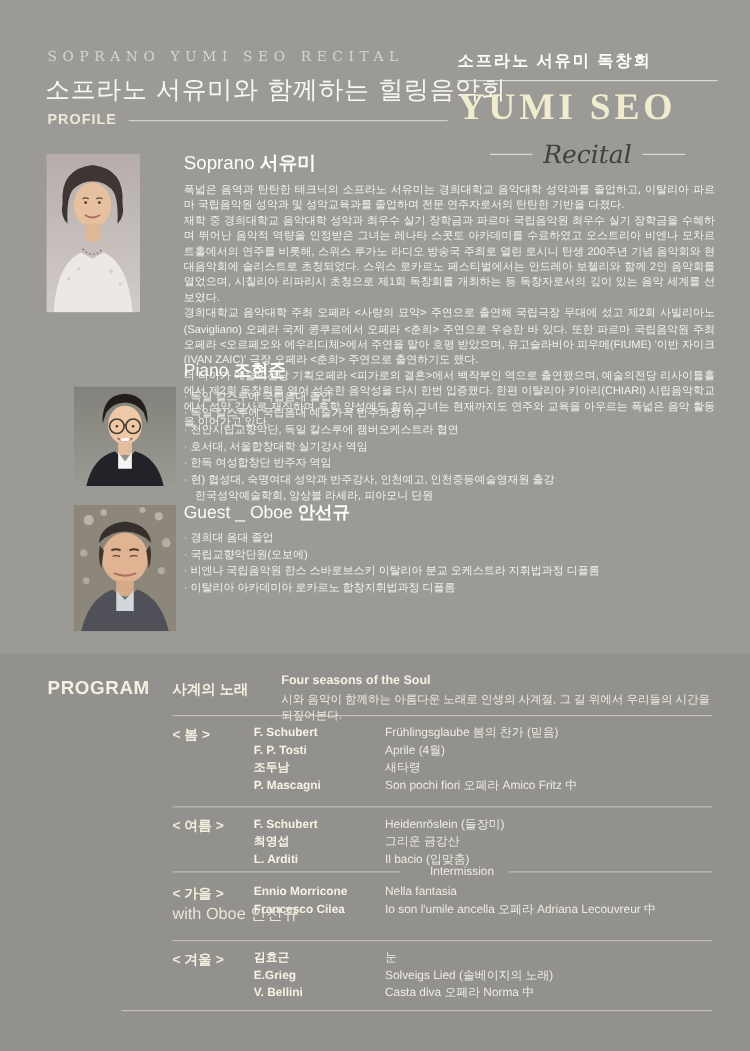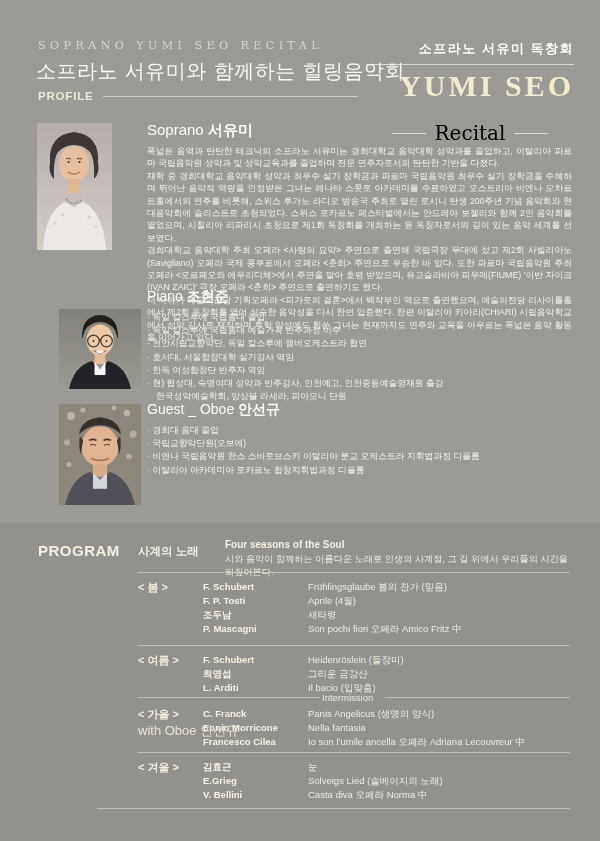--- a/index.html
+++ b/index.html
@@ -9,29 +9,29 @@
   
   .title-en{position:absolute;left:38px;top:39px;font-family:"DejaVu Serif","Liberation Serif",serif;
             font-size:11px;letter-spacing:4.5px;color:#d6d5cf;}
   .title-ko{position:absolute;left:36px;top:58px;font-family:"DejaVu Serif","Liberation Serif",serif;
             font-size:20px;color:#f8f7f1;letter-spacing:.5px;}
   .profile-row{position:absolute;left:38px;top:90px;width:320px;display:flex;align-items:center;}
   .profile-label{font-size:11.5px;font-weight:bold;letter-spacing:.8px;color:#ece9d6;}
   .hline{flex:1;height:1px;background:rgba(238,236,222,.65);margin-left:10px;}
 
   
-  .logo{position:absolute;left:366px;top:40px;width:208px;text-align:right;}
+  .logo{position:absolute;left:366px;top:40px;width:208px;text-align:left;}
   .logo-top{font-size:13px;font-weight:bold;color:#fdfdfa;letter-spacing:1.5px;}
   .logo-line{height:1px;background:rgba(240,238,228,.75);margin-top:6px;}
   .logo-name{margin-top:4px;font-family:"Liberation Serif","DejaVu Serif",serif;font-weight:bold;
              font-size:30px;letter-spacing:3px;color:#f2ecce;}
   .logo-script-row{display:flex;align-items:center;justify-content:center;margin-top:1px;}
   .sline{width:34px;height:1px;background:rgba(240,238,228,.75);}
-  .logo-script{font-family:"DejaVu Serif","Liberation Serif",serif;
-               font-size:20px;color:#000000;margin:17px 9px;}
+  .logo-script{font-family:"DejaVu Serif","Liberation Serif",serif;font-style:italic;
+               font-size:20px;color:#404040;margin:7px 9px;}
 
   
   .photo{position:absolute;overflow:hidden;}
   .photo svg{display:block;width:100%;height:100%;}
   .photo-soprano{left:37px;top:123px;width:75px;height:127px;}
   .photo-piano{left:59px;top:309px;width:82px;height:80px;}
   .photo-oboe{left:59px;top:404px;width:82px;height:101px;}
 
   
   .prof{position:absolute;left:147px;width:425px;color:#f3f2ee;}
@@ -62,21 +62,21 @@
   .season-note{position:absolute;left:0;top:15px;font-size:13px;color:#e9e6d5;}
   .rows{margin-left:65px;}
   .prow{display:grid;grid-template-columns:105px 1fr;line-height:14px;}
   .composer{font-size:9.5px;font-weight:bold;color:#f6f3e3;}
   .piece{font-size:9.5px;color:#eeece0;}
   .intermission-row{position:absolute;left:138px;top:167px;width:432px;height:14px;
                     display:flex;align-items:center;}
   .int-line{height:1px;background:rgba(235,233,220,.5);}
   .int-left{width:182px;}
   .int-right{flex:1;margin-left:12px;}
-  .int-text{font-size:9.5px;color:#eeece0;margin-left:2px;}
+  .int-text{font-size:9.5px;color:#eeece0;margin-left:24px;}
 </style>
 </head>
 <body>
 
 <div class="page">
 
   <div class="title-en">SOPRANO YUMI SEO RECITAL</div>
   <div class="title-ko">소프라노 서유미와 함께하는 힐링음악회</div>
 
   <div class="profile-row">
@@ -267,24 +267,20 @@
       <span class="int-line int-left"></span>
       <span class="int-text">Intermission</span>
       <span class="int-line int-right"></span>
     </div>
 
     <div class="season-block" style="top:184px">
       <div class="season-label">&lt; 가을 &gt;</div>
       <div class="season-note">with Oboe 안선규</div>
       <div class="rows">
         <div class="prow">
-          <div class="composer">C. Franck</div>
-          <div class="piece">Panis Angelicus (생명의 양식)</div>
-        </div>
-        <div class="prow">
           <div class="composer">Ennio Morricone</div>
           <div class="piece">Nella fantasia</div>
         </div>
         <div class="prow">
           <div class="composer">Francesco Cilea</div>
           <div class="piece">Io son l'umile ancella 오페라 Adriana Lecouvreur 中</div>
         </div>
       </div>
     </div>
 

